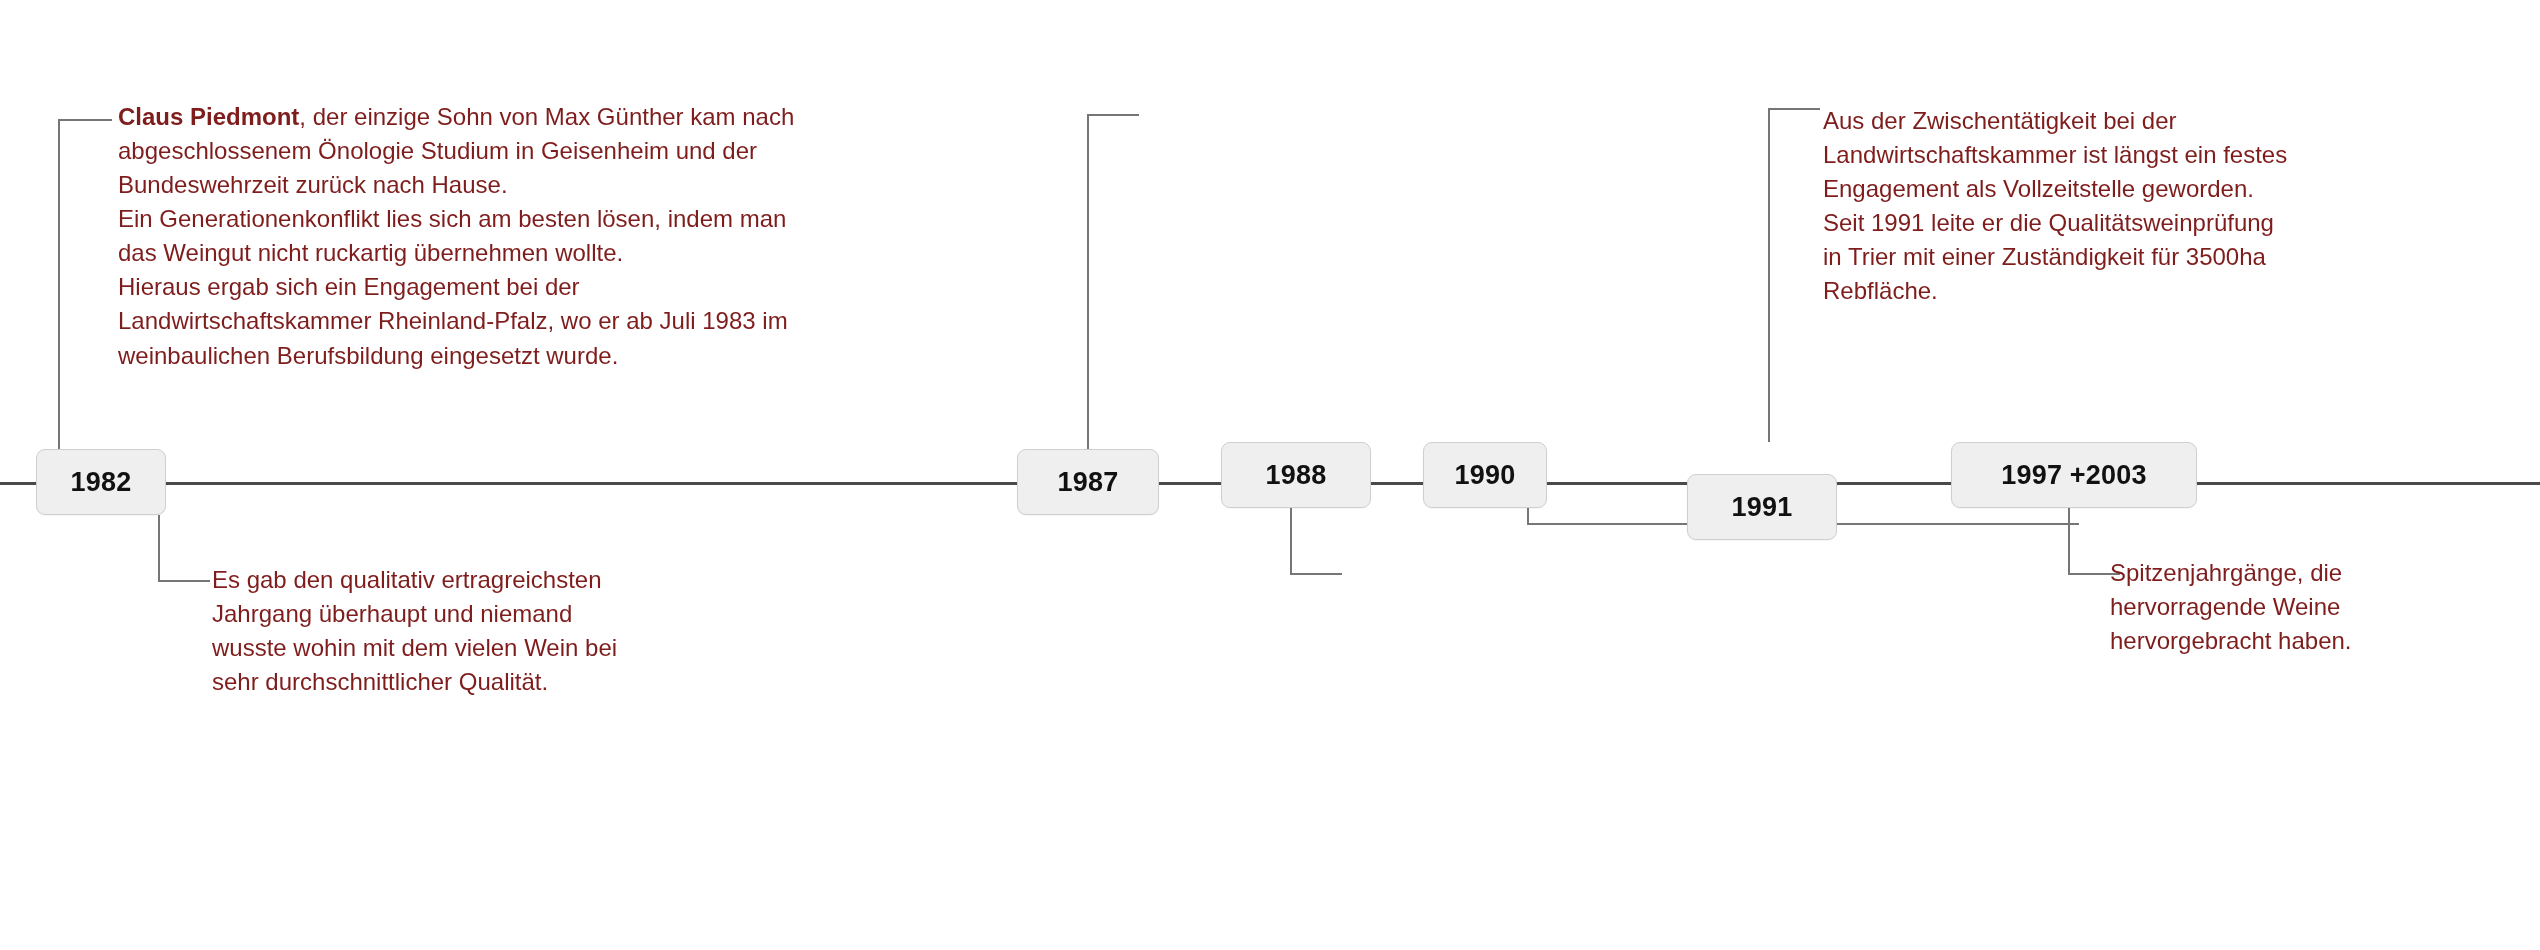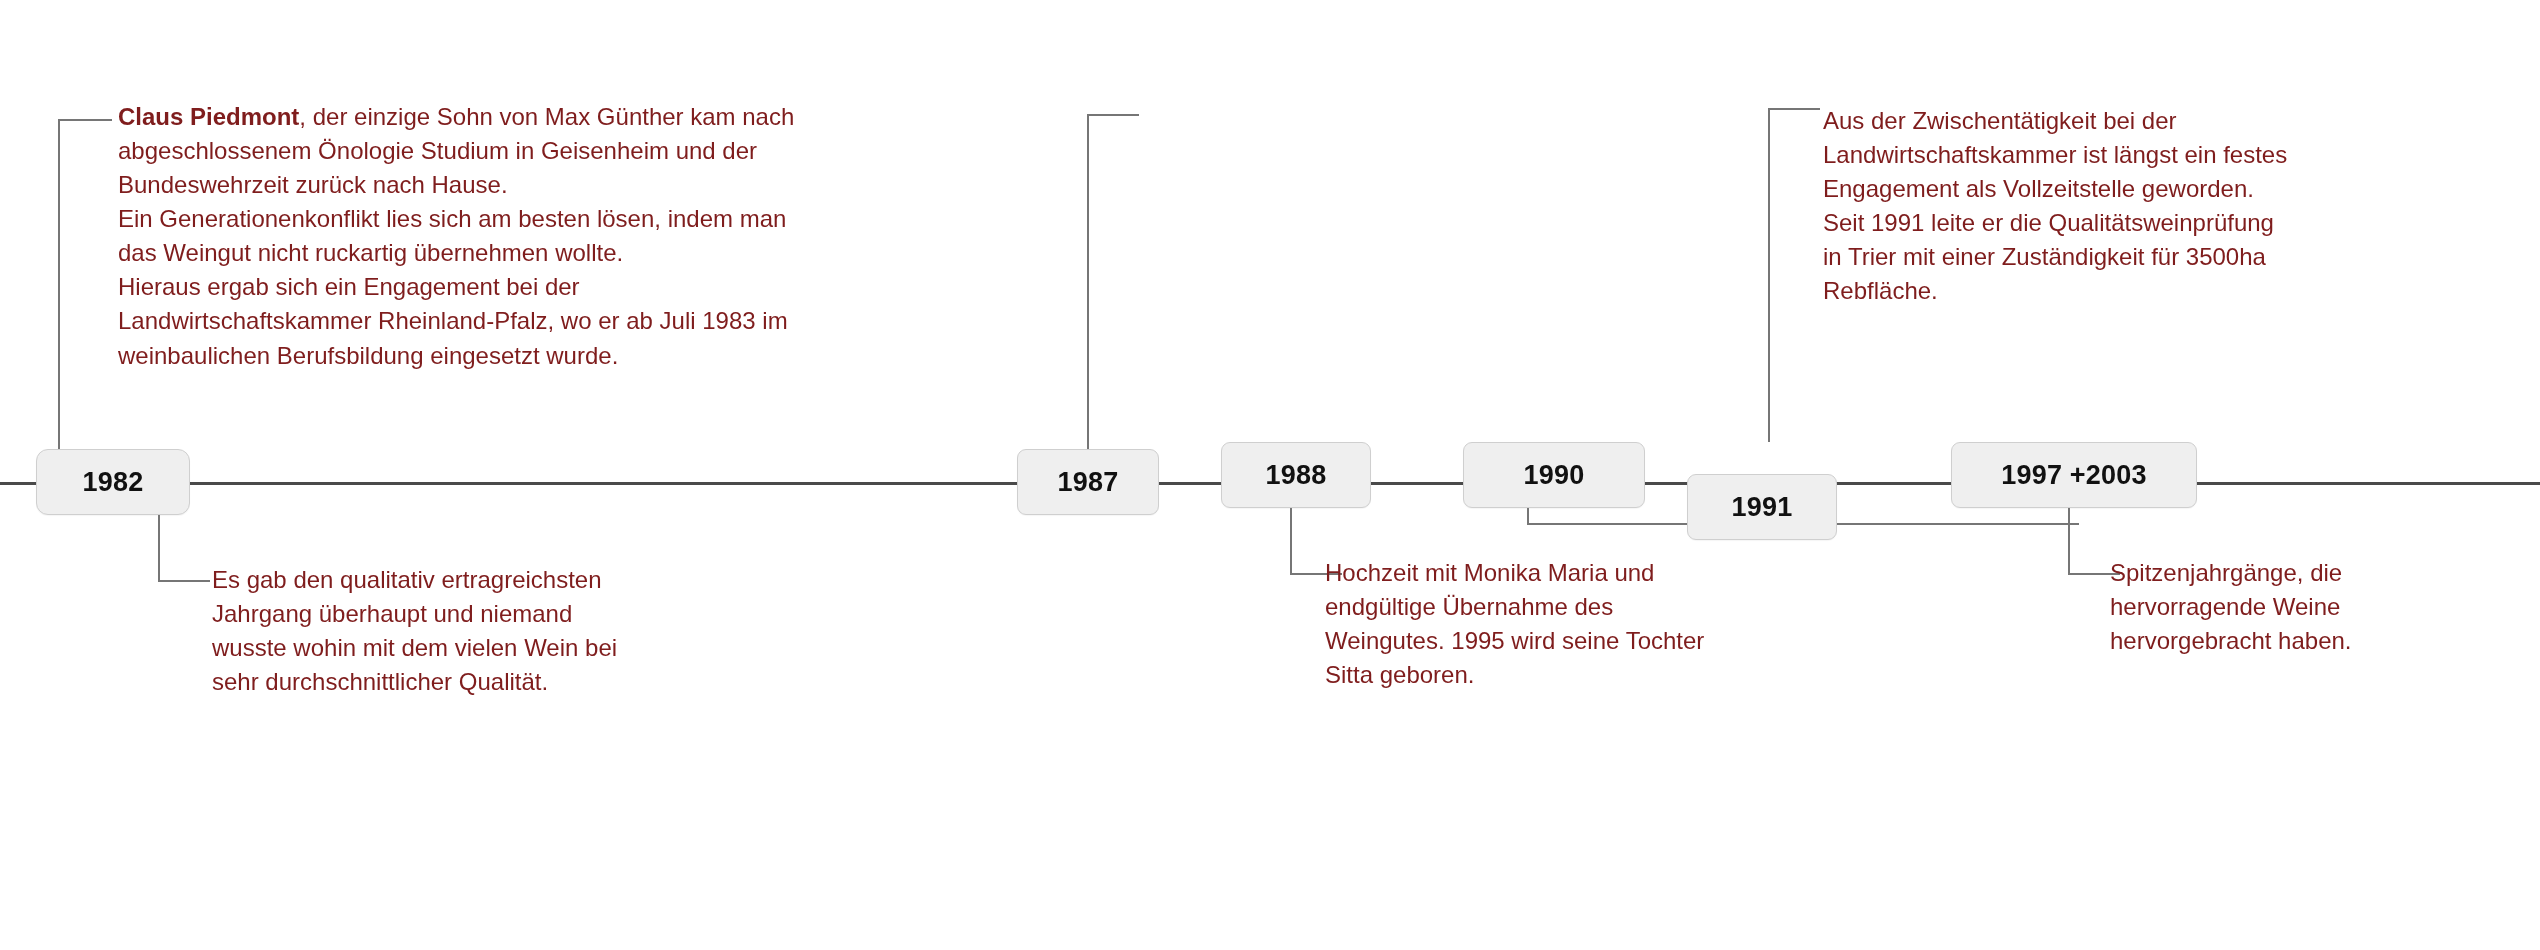--- a/index.html
+++ b/index.html
@@ -70,21 +70,21 @@
     font-weight: bold;
   }
 </style>
 </head>
 <body>
 
 <div id="timeline-canvas">
 
   <div class="axis-line"></div>
 
-  <div class="year-node" style="left:36px; top:449px; width:154px;border-radius:12px;">
+  <div class="year-node" style="left:36px; top:449px; width:130px;">
     <span>1982</span>
   </div>
 
   <div class="conn conn-v" style="left:58px; top:119px; height:330px;"></div>
   <div class="conn conn-h" style="left:58px; top:119px; width:54px;"></div>
 
   <div class="note" style="left:118px; top:100px; width:900px;"><span class="note-lead">Claus Piedmont</span><span>, der einzige Sohn von Max Günther kam nach
 abgeschlossenem Önologie Studium in Geisenheim und der
 Bundeswehrzeit zurück nach Hause.
 Ein Generationenkonflikt lies sich am besten lösen, indem man
@@ -109,26 +109,22 @@
   <div class="conn conn-h" style="left:1087px; top:114px; width:52px;"></div>
 
 
   <div class="year-node" style="left:1221px; top:442px; width:150px;">
     <span>1988</span>
   </div>
 
   <div class="conn conn-v" style="left:1290px; top:508px; height:67px;"></div>
   <div class="conn conn-h" style="left:1290px; top:573px; width:52px;"></div>
 
-  <div class="note" style="left:1325px; top:556px; width:560px;">Hochzeit mit Monika Maria und
-endgültige Übernahme des
-Weingutes. 1995 wird seine Tochter
-Sitta geboren.</div>
 
-  <div class="year-node" style="left:1463px; top:442px; width:182px;text-align:right;">
+  <div class="year-node" style="left:1423px; top:442px; width:124px;text-align:right;">
     <span>1990</span>
   </div>
 
   <div class="conn conn-v" style="left:1527px; top:508px; height:17px;"></div>
   <div class="conn conn-h" style="left:1527px; top:523px; width:552px;"></div>
 
   <div class="year-node" style="left:1687px; top:442px; width:150px;margin-top:32px;">
     <span>1991</span>
   </div>
 

